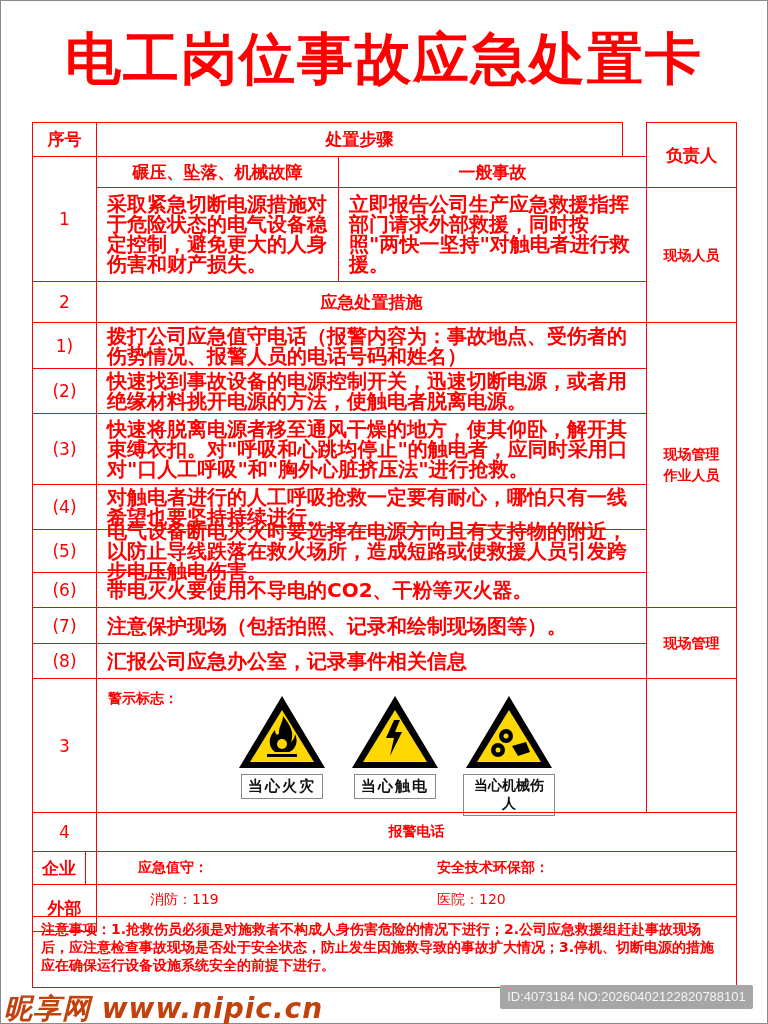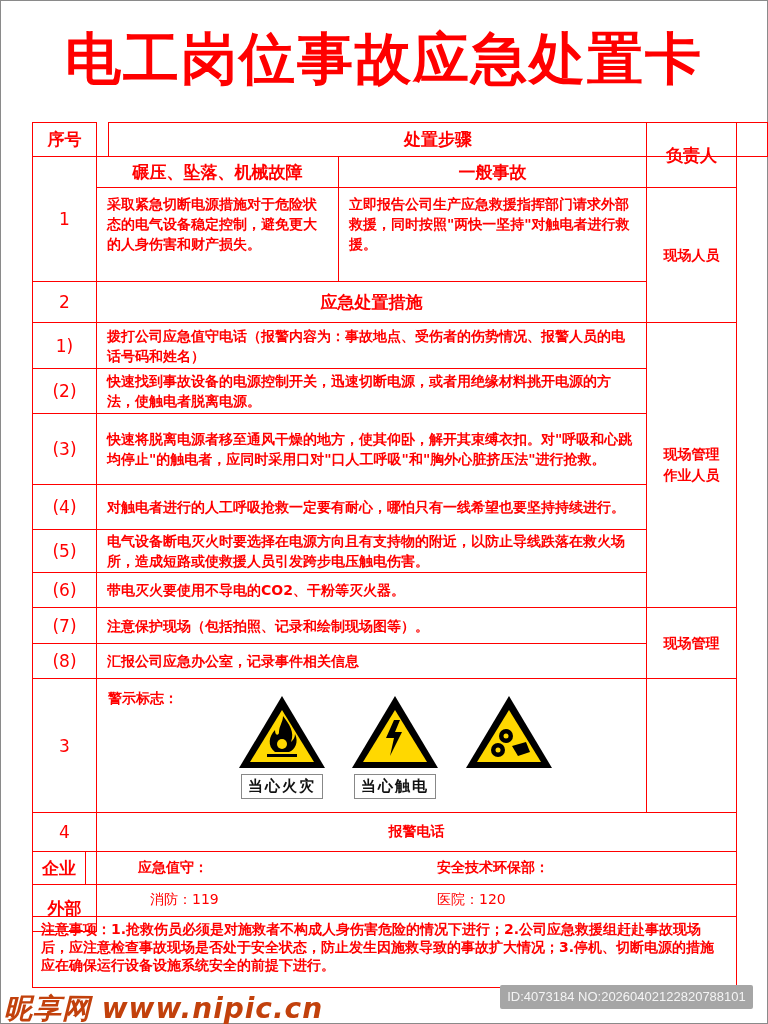--- a/index.html
+++ b/index.html
@@ -20,21 +20,21 @@
   }
   .cell {
     position:absolute; box-sizing:border-box;
     border:1.5px solid #ff0000;
     display:flex; align-items:center; justify-content:center;
     text-align:center; color:#ff0000; font-weight:bold;
   }
   .hdr { font-size:17px; }
   .num { font-size:17px; font-weight:normal; }
   .txt {
-    justify-content:flex-start; text-align:left; font-size:14px;
+    justify-content:flex-start; text-align:left; font-size:20px;
     line-height:20px; padding:0 10px;
   }
   .txt-top { align-items:flex-start; padding-top:6px; }
   .resp { font-size:14px; line-height:21px; }
   .sign {
     position:absolute; width:92px; text-align:center;
   }
   .sign svg { display:block; margin:0 auto; }
   .sign-label {
     display:inline-block; margin-top:4px; border:1px solid #888;
@@ -59,21 +59,21 @@
   }
 </style>
 </head>
 <body>
 
 <div class="frame"></div>
 
 <div class="title">电工岗位事故应急处置卡</div>
 
 <div class="cell hdr" style="left:32px;top:122px;width:65px;height:35px;">序号</div>
-<div class="cell hdr" style="left:108px;top:122px;width:660px;height:35px;">处置步骤</div>
+<div class="cell hdr" style="left:96px;top:122px;width:527px;height:35px;">处置步骤</div>
 <div class="cell hdr" style="left:646px;top:122px;width:91px;height:66px;">负责人</div>
 
 <div class="cell num" style="left:32px;top:156px;width:65px;height:126px;">1</div>
 <div class="cell hdr" style="left:96px;top:156px;width:243px;height:32px;">碾压、坠落、机械故障</div>
 <div class="cell hdr" style="left:338px;top:156px;width:309px;height:32px;">一般事故</div>
 <div class="cell txt txt-top" style="left:96px;top:187px;width:243px;height:95px;">采取紧急切断电源措施对于危险状态的电气设备稳定控制，避免更大的人身伤害和财产损失。</div>
 <div class="cell txt txt-top" style="left:338px;top:187px;width:309px;height:95px;">立即报告公司生产应急救援指挥部门请求外部救援，同时按照"两快一坚持"对触电者进行救援。</div>
 <div class="cell resp" style="left:646px;top:187px;width:91px;height:136px;">现场人员</div>
 
 <div class="cell num" style="left:32px;top:281px;width:65px;height:42px;">2</div>
@@ -135,20 +135,21 @@
 <div class="sign" style="left:463px;top:694px;">
   <svg width="90" height="76" viewBox="0 0 90 76">
     <polygon points="45,2 88,74 2,74" fill="#000"></polygon>
     <polygon points="45,16 77,68 13,68" fill="#ffd800"></polygon>
     <circle cx="42" cy="42" r="7" fill="#000"></circle>
     <circle cx="42" cy="42" r="2.5" fill="#ffd800"></circle>
     <circle cx="34" cy="56" r="7" fill="#000"></circle>
     <circle cx="34" cy="56" r="2.5" fill="#ffd800"></circle>
     <path d="M48,52 L62,48 L66,58 L54,62 Z" fill="#000"></path>
   </svg>
+  <div class="sign-label" style="letter-spacing:0;font-size:14px;">当心机械伤人</div>
 </div>
 
 <div class="cell num" style="left:32px;top:812px;width:65px;height:40px;">4</div>
 <div class="cell" style="left:96px;top:812px;width:641px;height:40px;font-size:14px;">报警电话</div>
 
 <div class="cell hdr" style="left:32px;top:851px;width:54px;height:34px;">企业</div>
 <div class="cell" style="left:96px;top:851px;width:641px;height:34px;"></div>
 <div class="phone-label" style="left:138px;top:859px;">应急值守：</div>
 <div class="phone-label" style="left:437px;top:859px;">安全技术环保部：</div>
 

